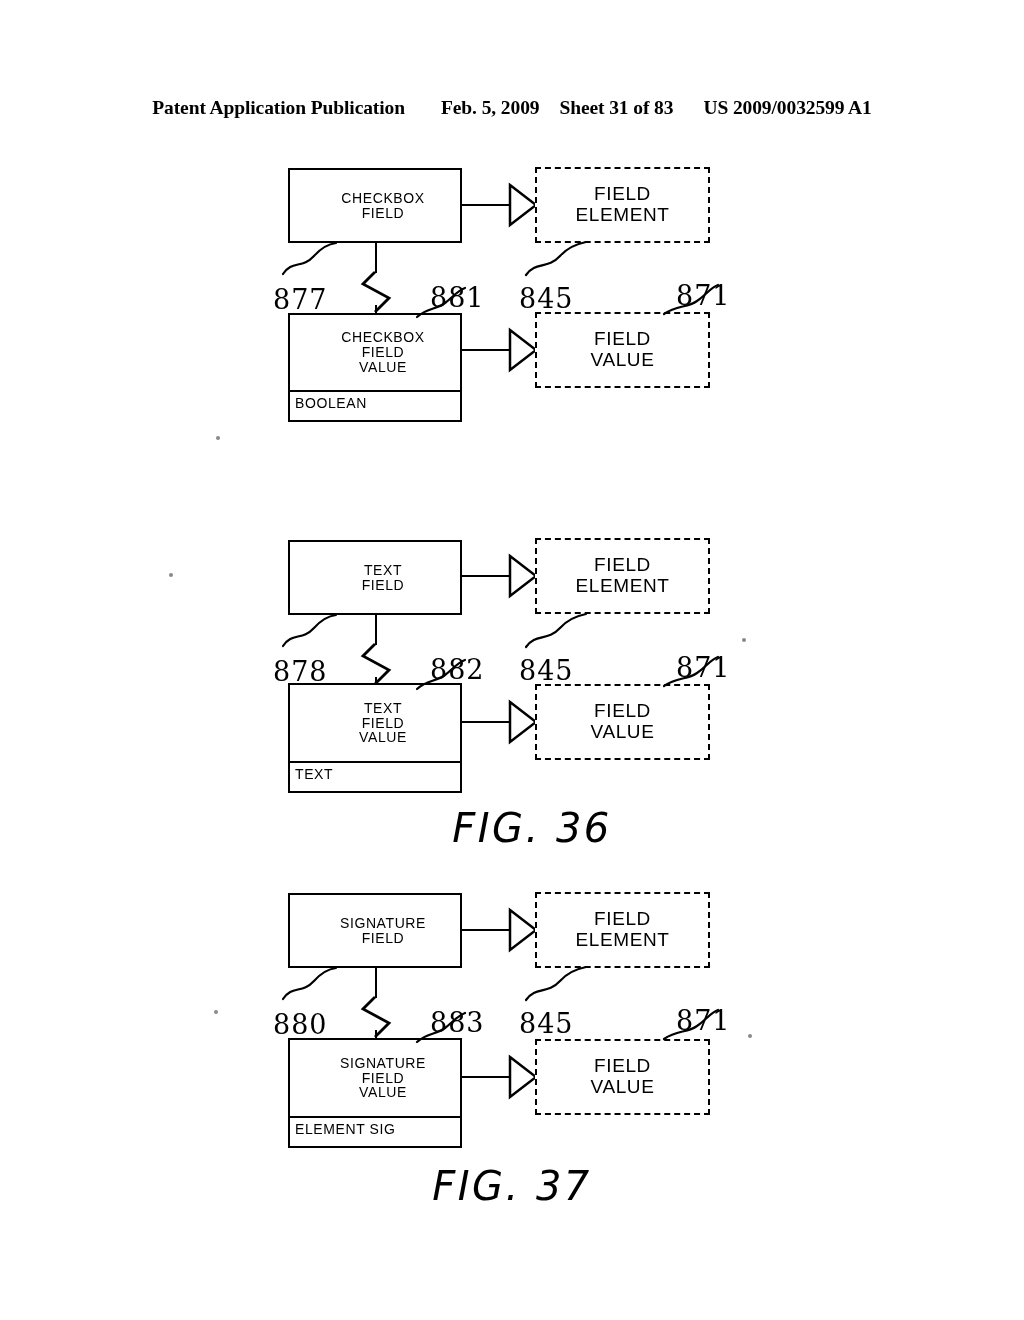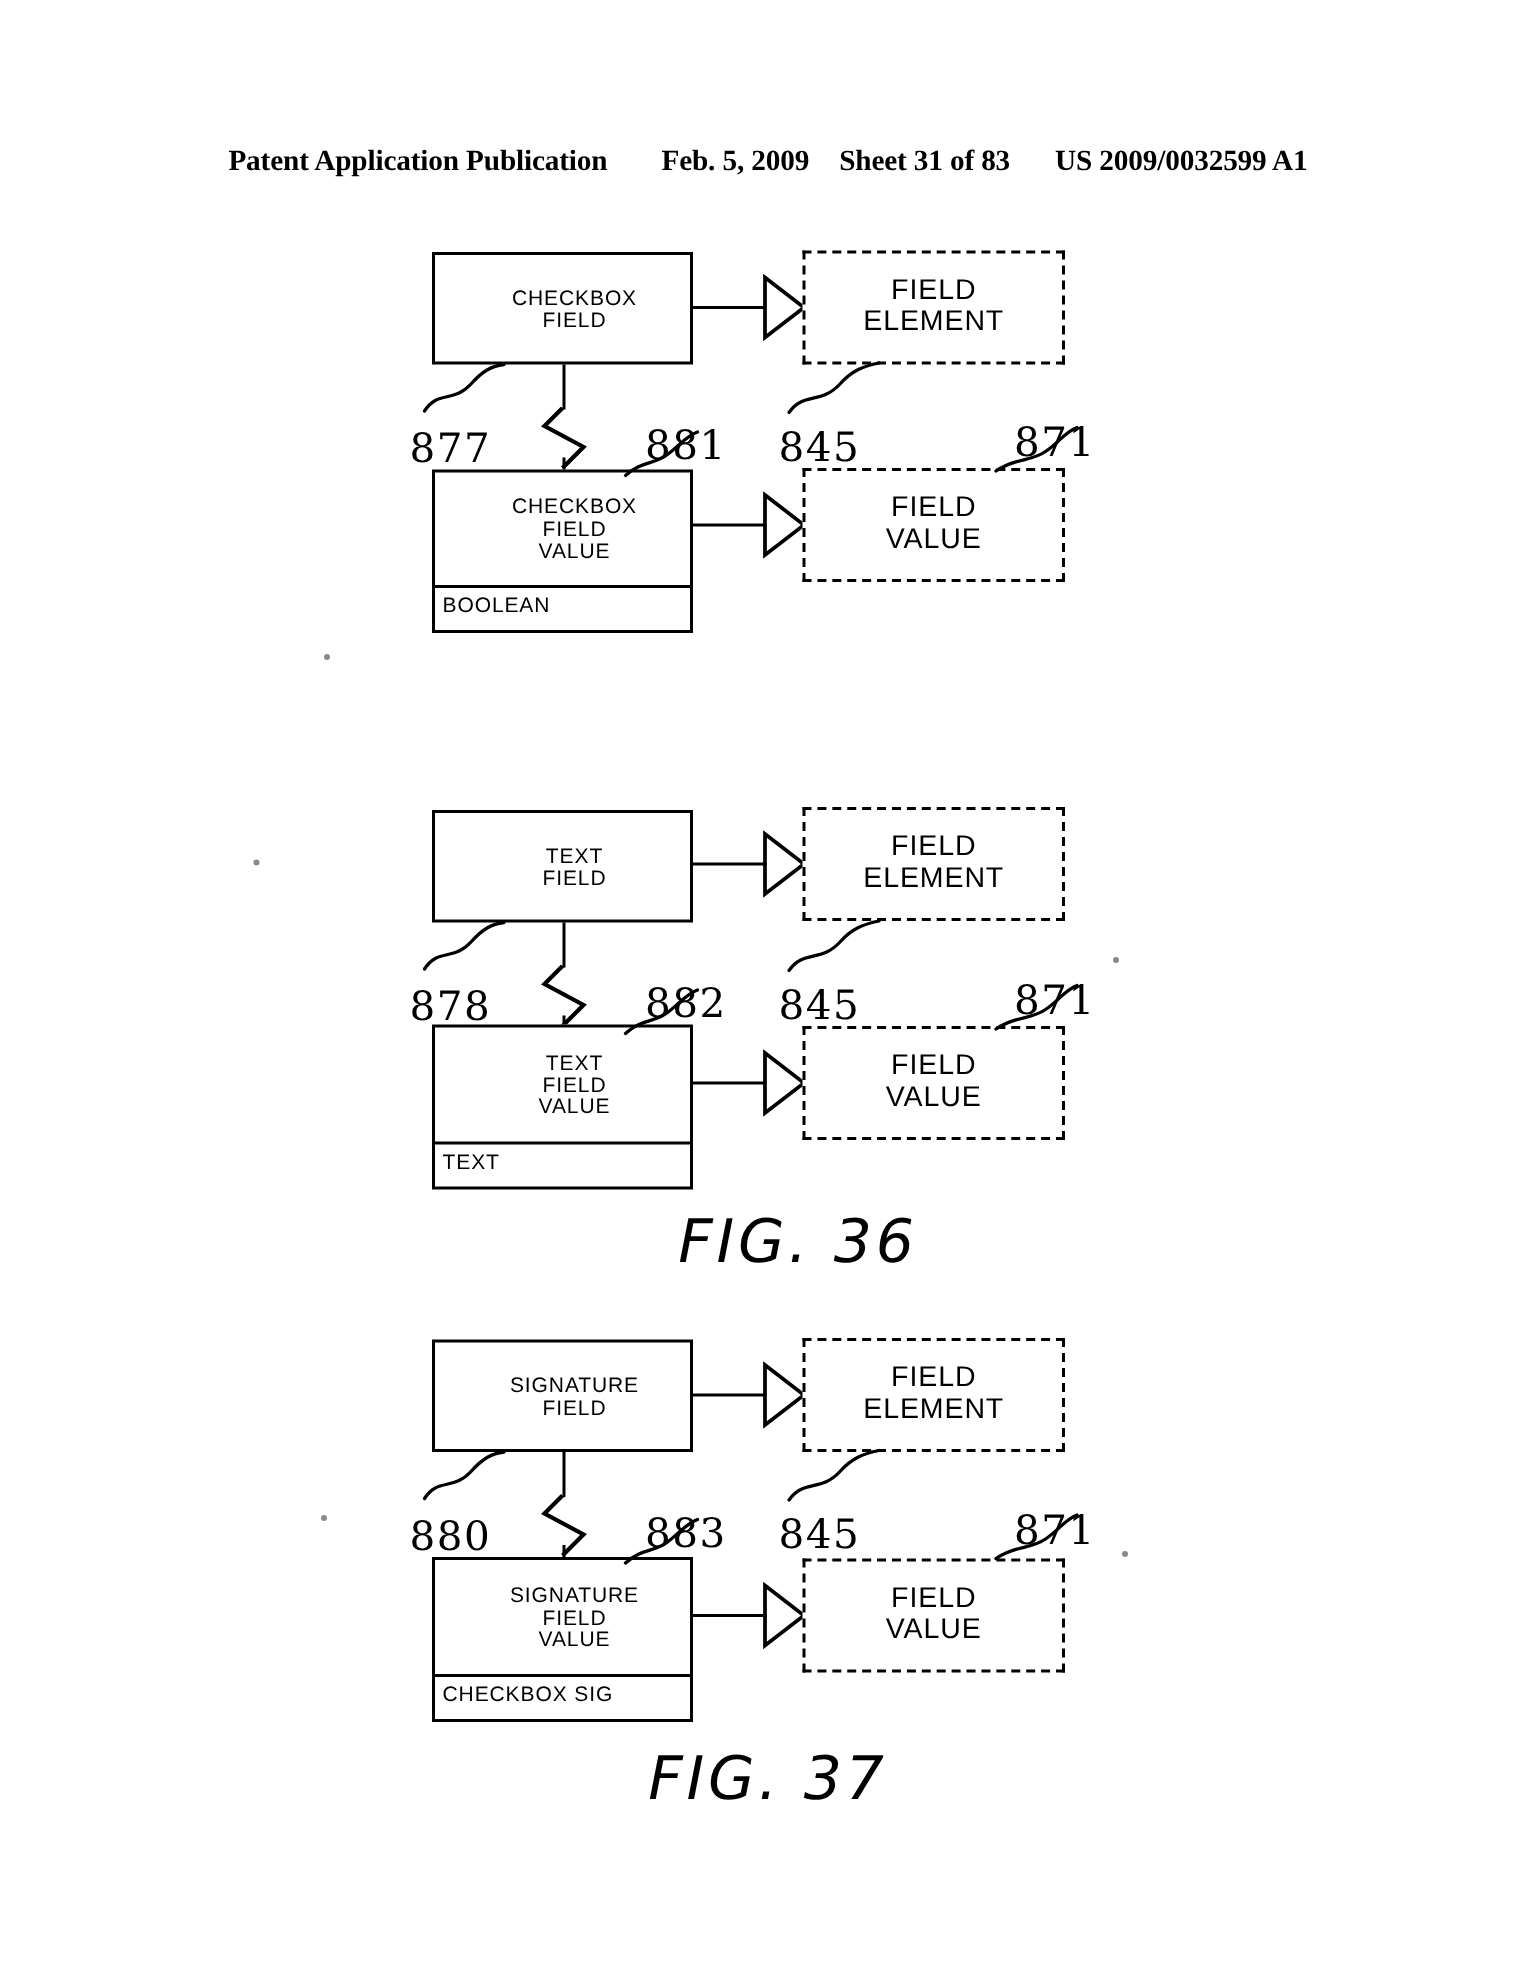--- a/index.html
+++ b/index.html
@@ -345,21 +345,21 @@
     <svg width="36" height="42" viewBox="0 0 36 42">
       <polyline points="17,1 5,13 31,27 17,41" fill="none" stroke="#000" stroke-width="2.8" stroke-linejoin="miter"></polyline>
     </svg>
   </div>
   <div class="v-seg" style="left:375px; top:1030px; height:10px;"></div>
 
   <div class="cls-box two-part" style="left:288px; top:1038px; width:174px; height:110px;">
     <div class="cls-title">SIGNATURE
 FIELD
 VALUE</div>
-    <div class="cls-type">CHECKBOX SIG</div>
+    <div class="cls-type">ELEMENT SIG</div>
   </div>
 
   <div class="conn-line" style="left:462px; top:1076px; width:48px;"></div>
   <div class="arrow-head" style="left:508px; top:1054px; width:30px; height:46px;">
     <svg width="30" height="46" viewBox="0 0 30 46">
       <polygon points="2,3 28,23 2,43" fill="none" stroke="#000" stroke-width="2.5"></polygon>
     </svg>
   </div>
 
   <div class="ref-box" style="left:535px; top:1039px; width:175px; height:76px;">

